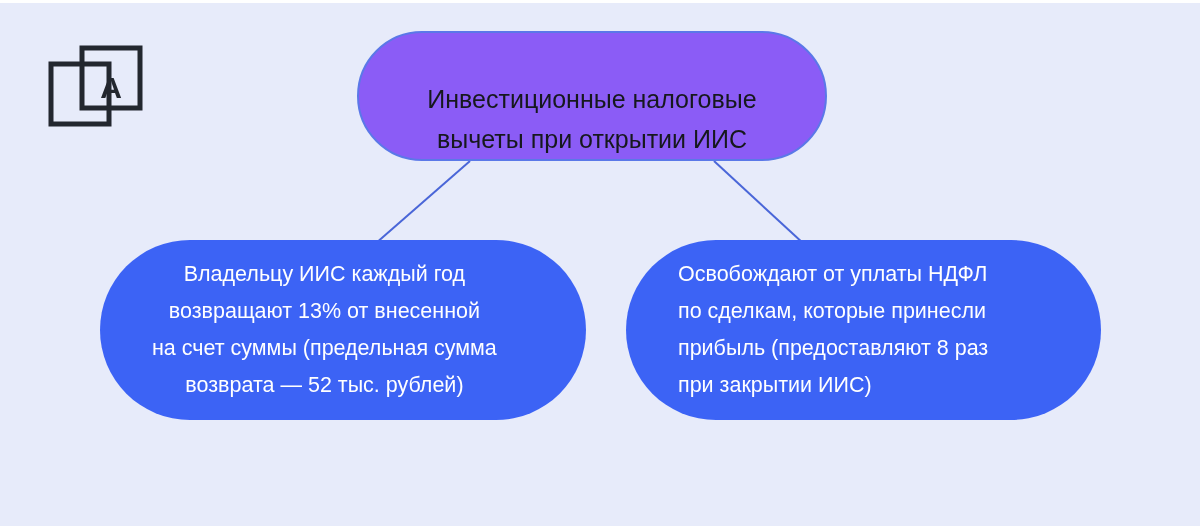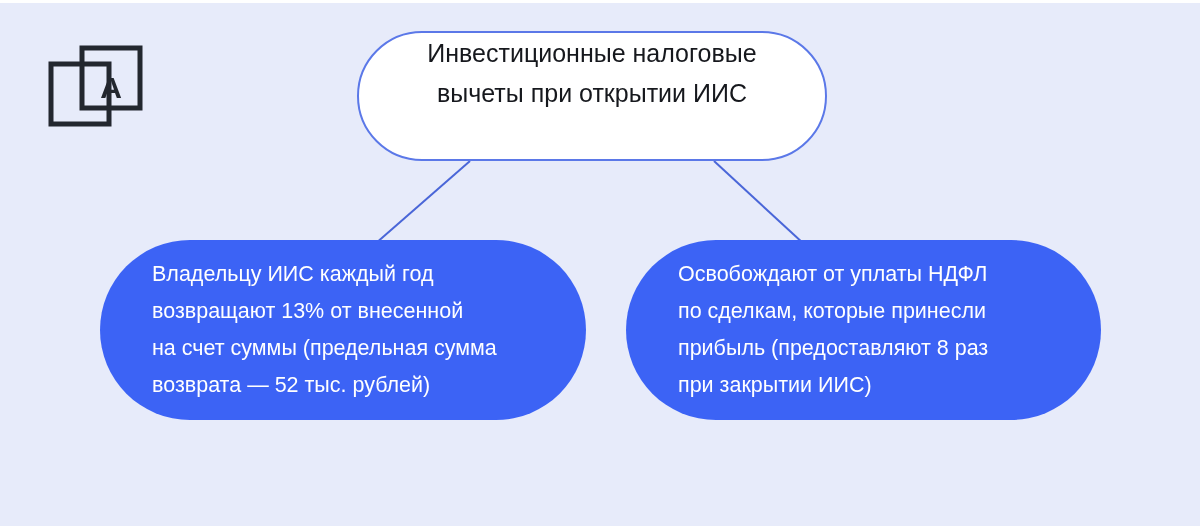--- a/index.html
+++ b/index.html
@@ -51,23 +51,23 @@
   
   #root-node {
     position: absolute;
     left: 357px;
     top: 31px;
     width: 470px;
     height: 130px;
     box-sizing: border-box;
     border: 2px solid #5b78e8;
     border-radius: 66px;
-    background: #ffffff;
+    background: #8b5cf6;
     display: flex;
-    align-items: flex-start;
+    align-items: flex-end;
     justify-content: center;
     text-align: center;
   }
   #root-node .node-text {
     font-size: 25px;
     line-height: 40px;
     color: #16181d;
     padding: 0 40px;
     white-space: pre-line;
   }
@@ -79,20 +79,21 @@
     height: 180px;
     background: #3c63f5;
     border-radius: 90px;
     box-sizing: border-box;
     display: flex;
     align-items: center;
   }
   #child-node-left {
     left: 100px;
     width: 486px;
+    text-align: center;
   }
   #child-node-right {
     left: 626px;
     width: 475px;
   }
   .child-node .node-text {
     font-size: 21.5px;
     line-height: 37px;
     color: #ffffff;
     padding: 0 52px;

